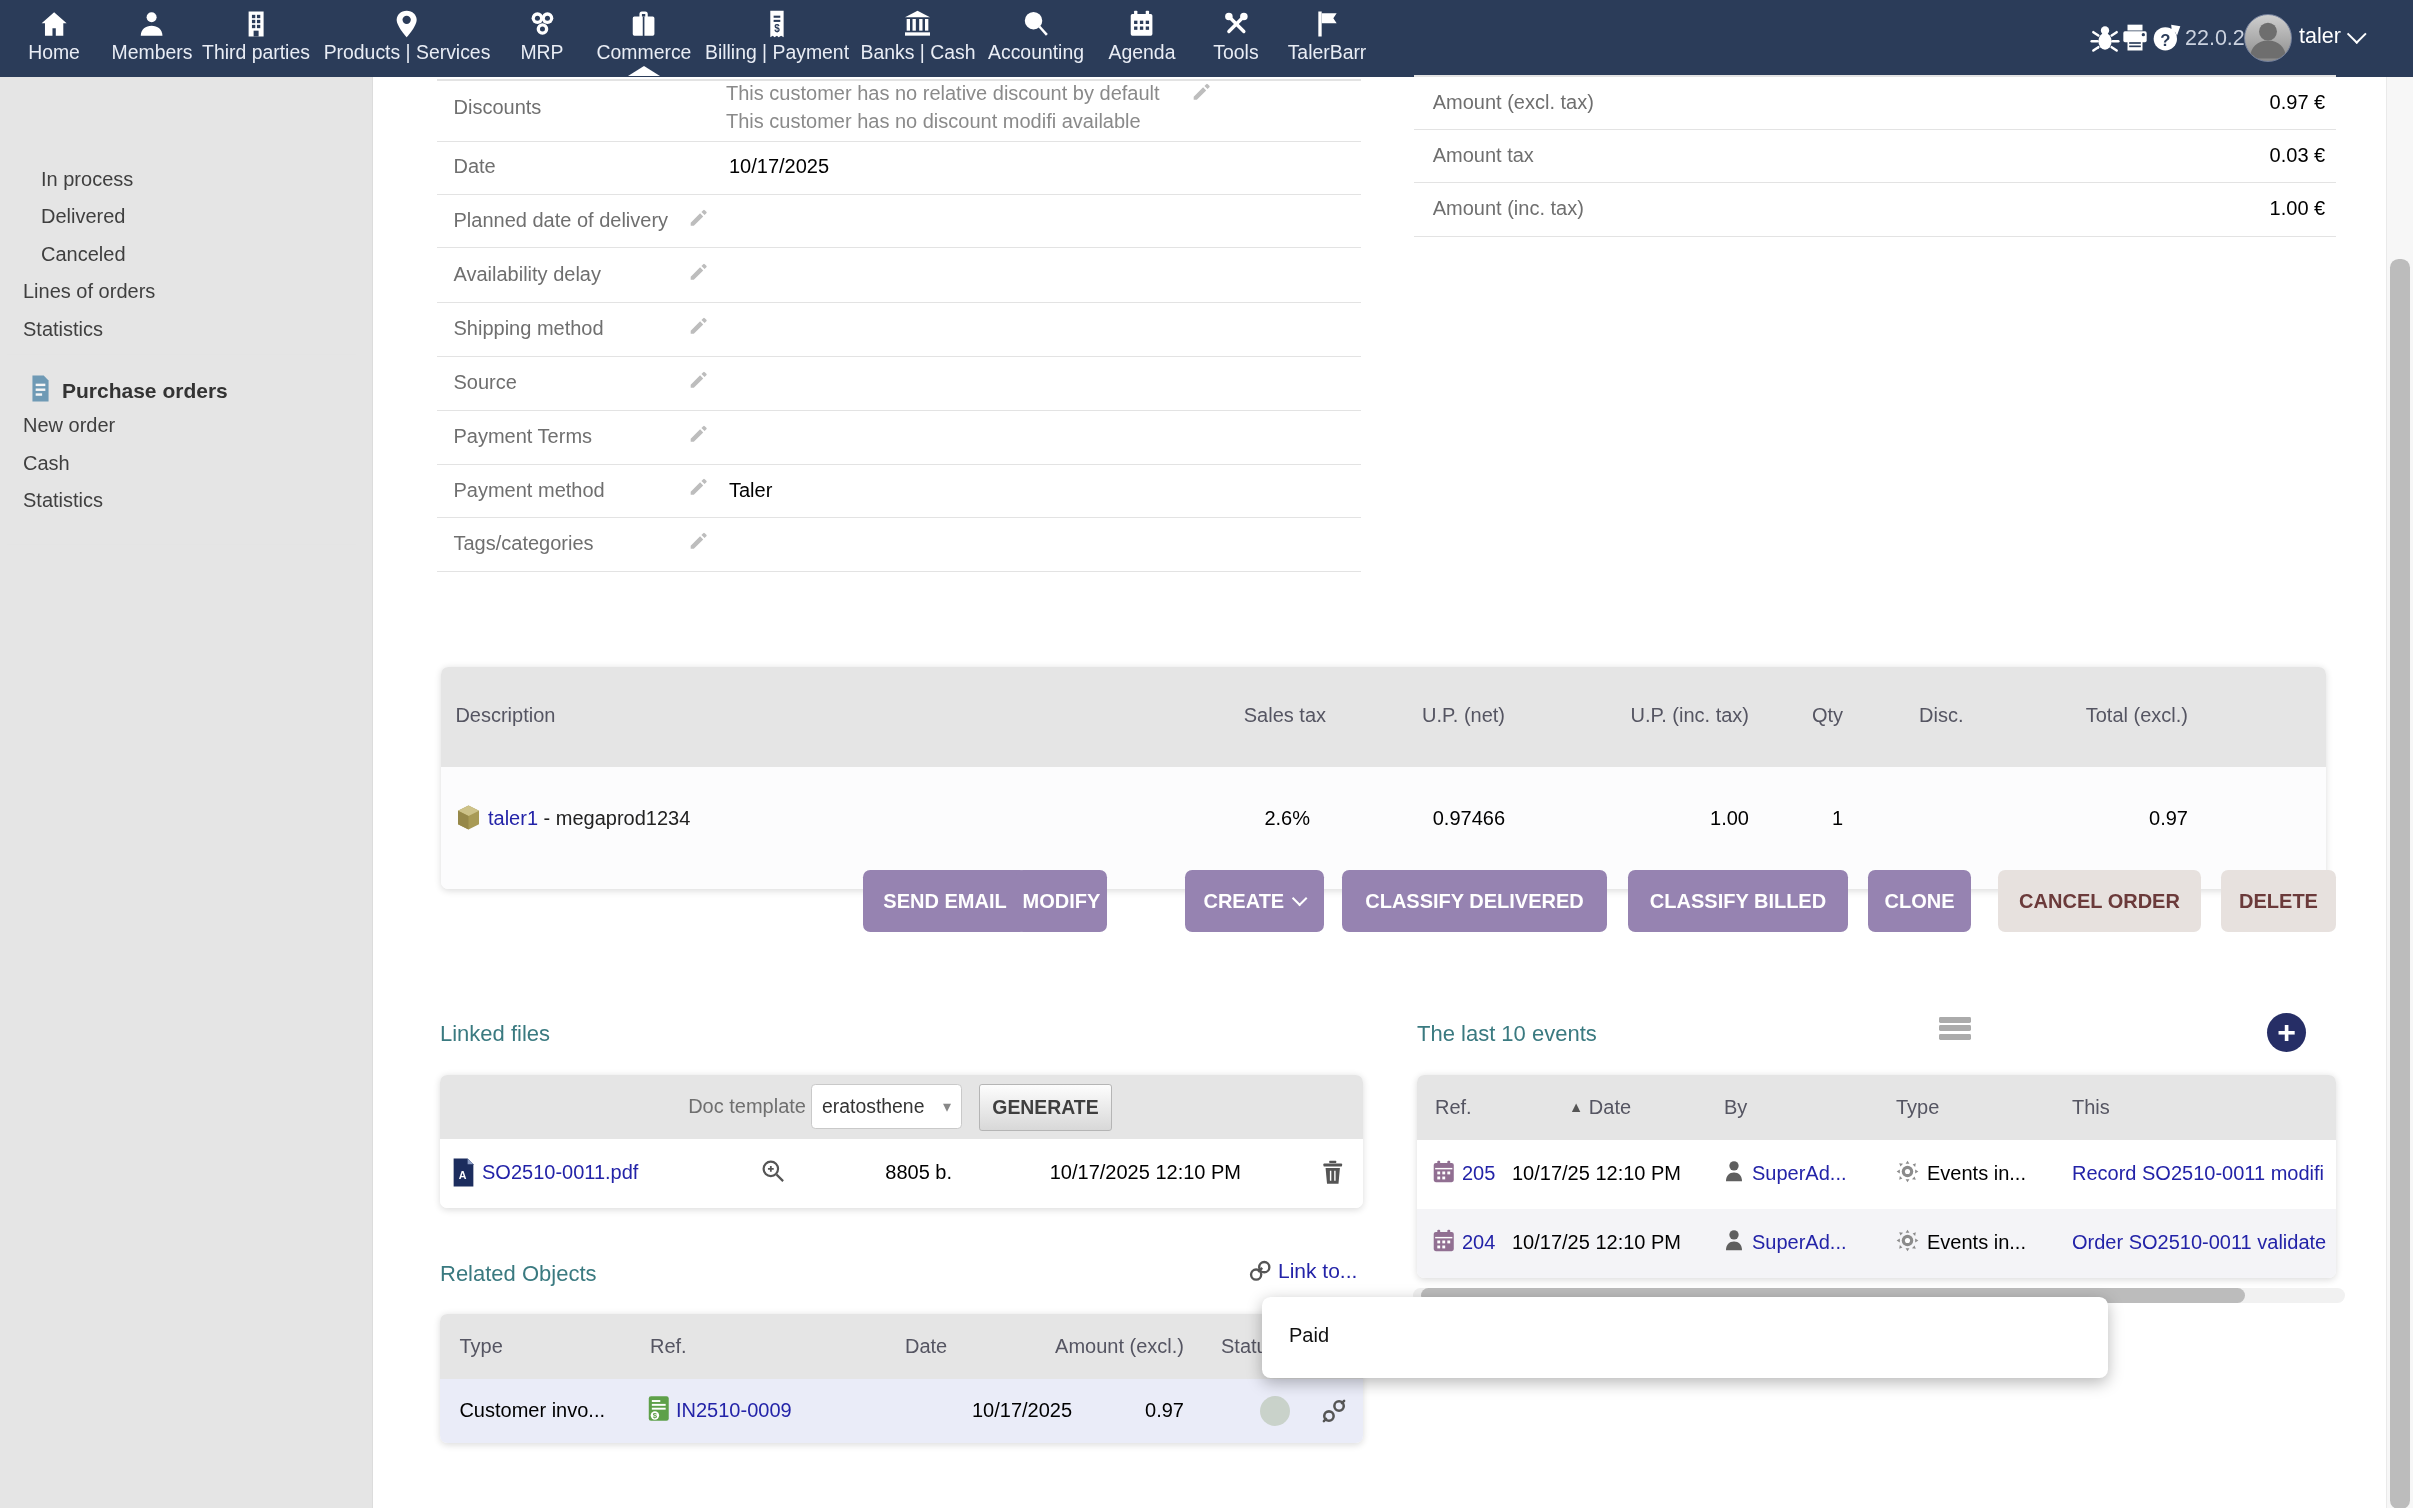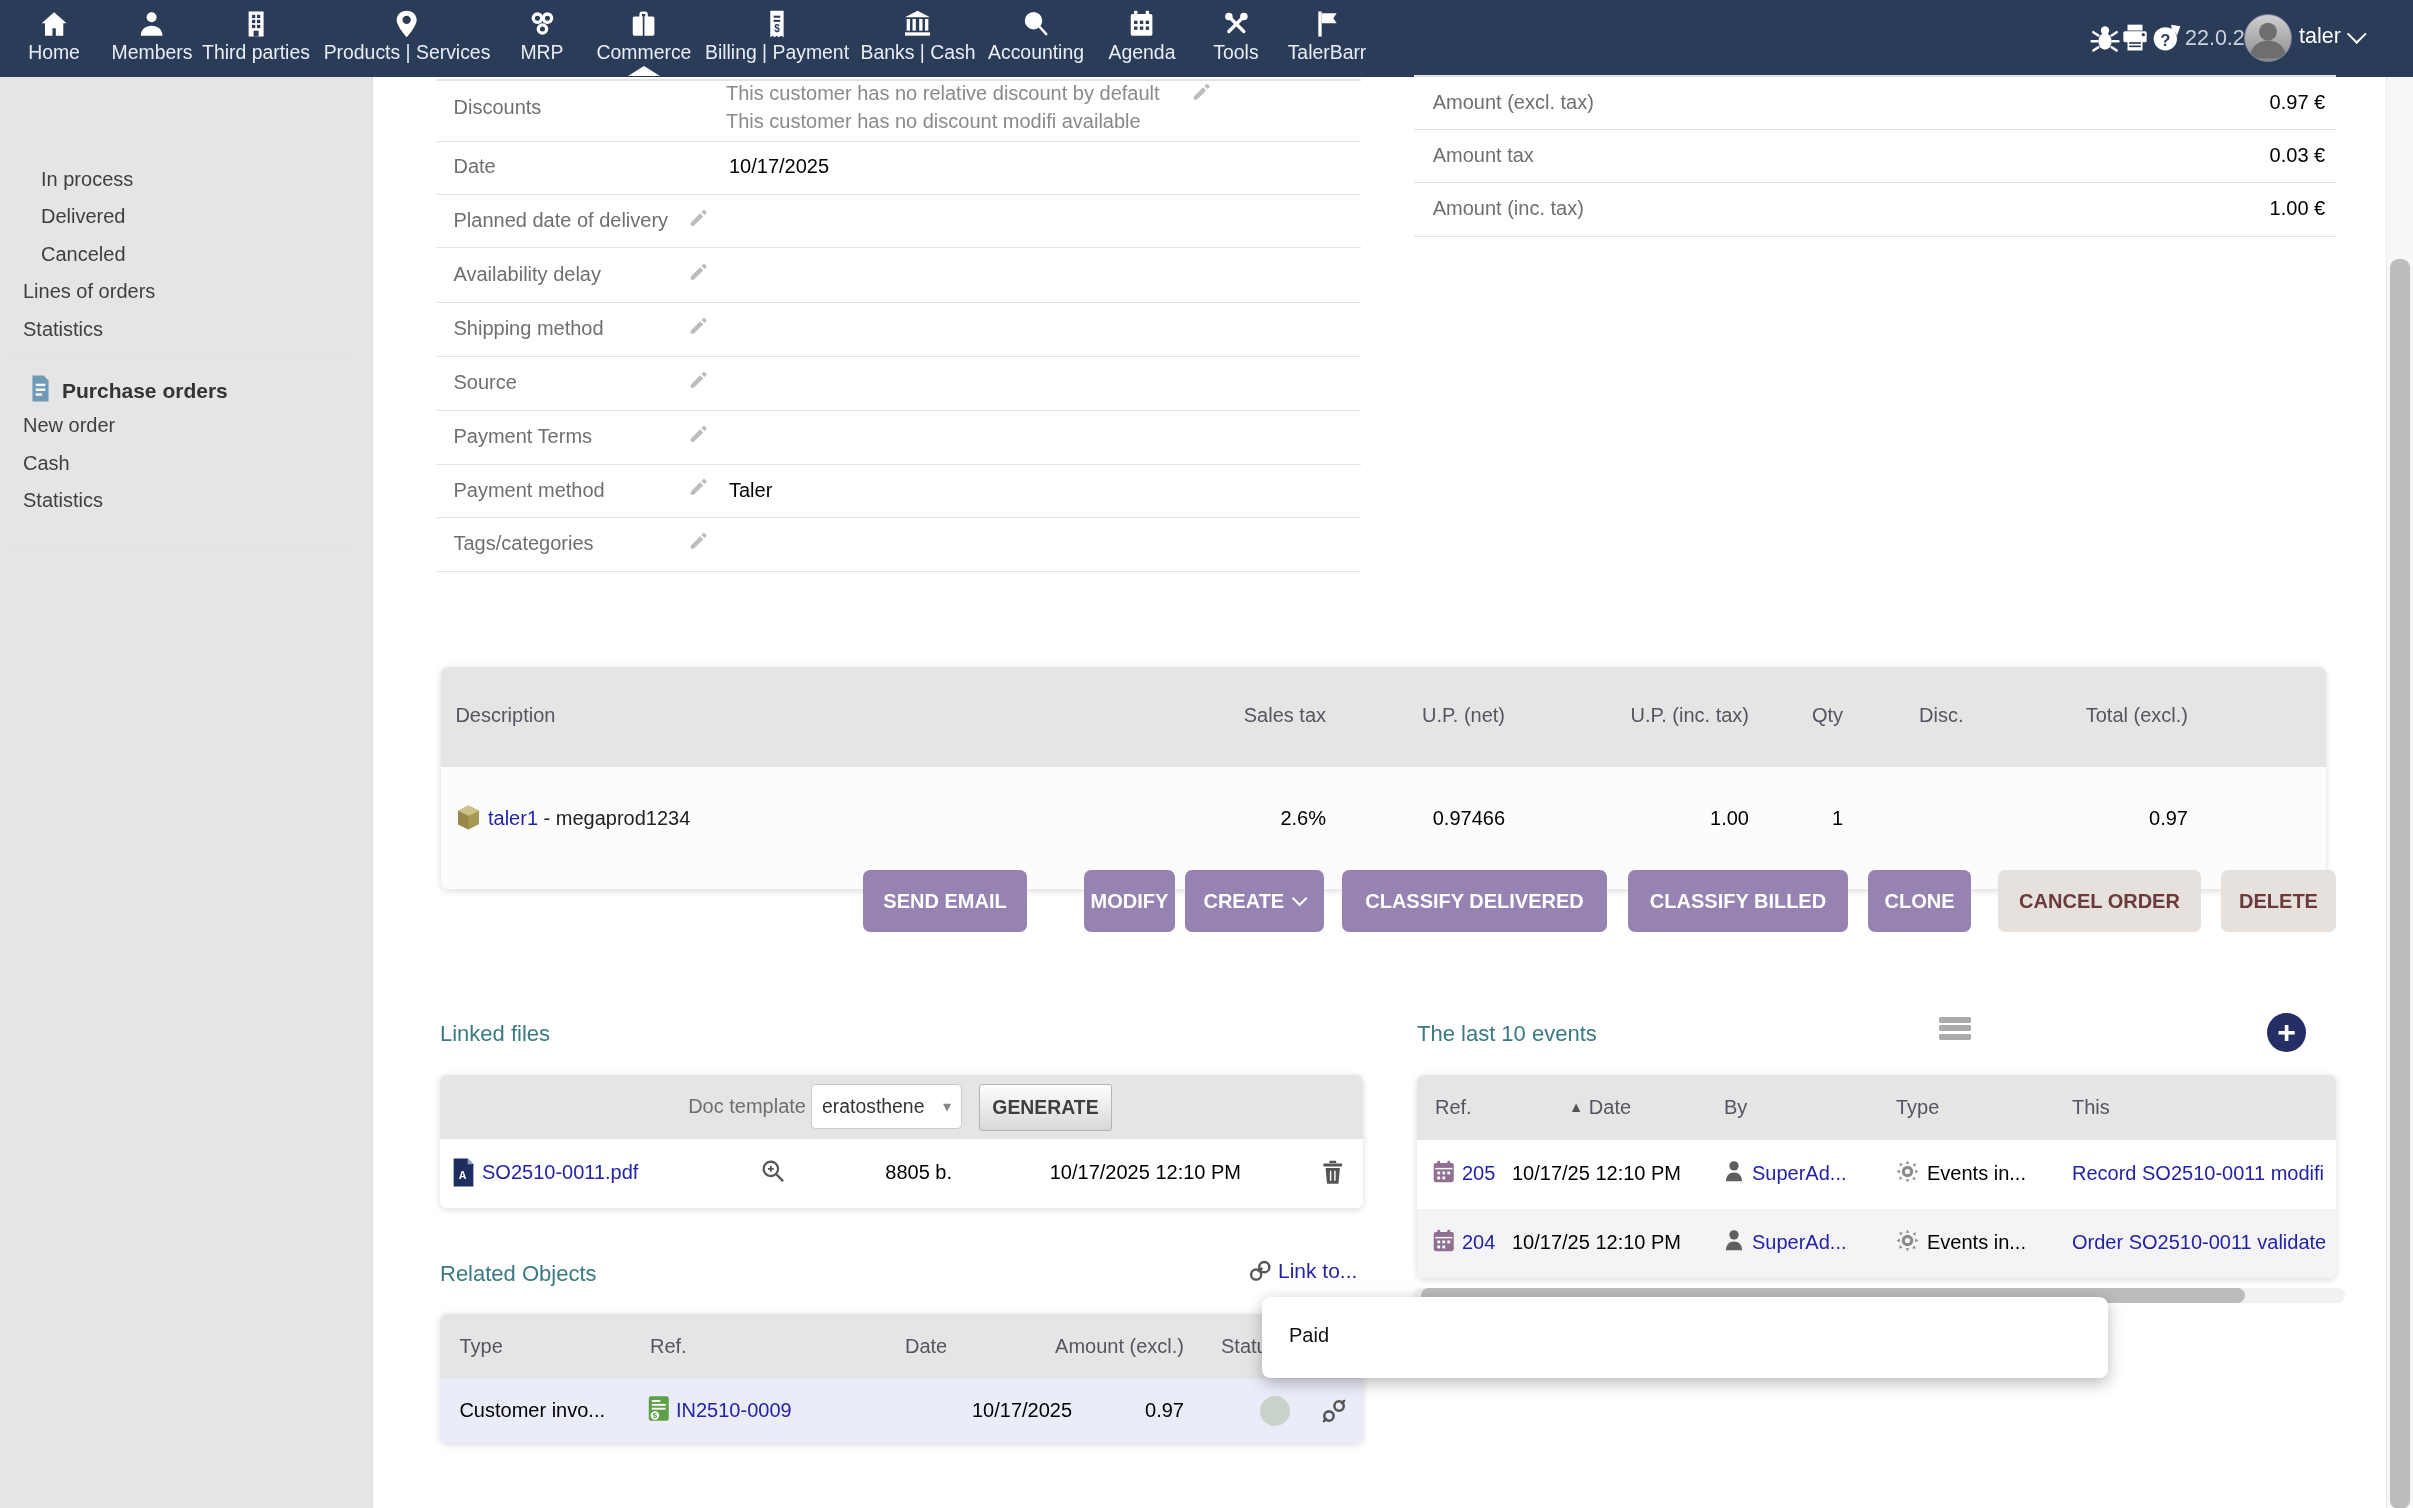--- a/index.html
+++ b/index.html
@@ -342,32 +342,32 @@
     <div class="abs" style="left:14.4px;top:37px;width:27px;height:27px">
       <svg viewBox="0 0 36 36" style="width:27px;height:27px">
           <path d="M18 2l14 7v18l-14 7L4 27V9z" fill="#a89a55"></path>
           <path d="M18 2l14 7-14 7L4 9z" fill="#cdc289"></path>
           <path d="M18 16v18L4 27V9z" fill="#968849"></path>
         </svg>
     </div>
     <div class="abs" style="left:47px;top:40px">
       <span class="link">taler1</span><span style="color:#222"> - megaprod1234</span>
     </div>
-    <div class="abs right" style="left:741px;top:40px;width:144px">2.6%</div>
+    <div class="abs right" style="left:725px;top:40px;width:144px">2.6%</div>
     <div class="abs right" style="left:920px;top:40px;width:144px">0.97466</div>
     <div class="abs right" style="left:1128px;top:40px;width:180px">1.00</div>
     <div class="abs right" style="left:1330px;top:40px;width:72px">1</div>
     <div class="abs right" style="left:1603px;top:40px;width:144px">0.97</div>
   </div>
 </div>
 
 <div class="abs btn btn-purple" style="left:863px;top:870px;width:164px;height:62px">
     <span>SEND EMAIL</span>
   </div>
-<div class="abs btn btn-purple" style="left:1084px;top:870px;width:91px;height:62px">
+<div class="abs btn btn-purple" style="left:1016px;top:870px;width:91px;height:62px">
     <span>MODIFY</span>
   </div>
 <div class="abs btn btn-purple" style="left:1185px;top:870px;width:139px;height:62px">
     <span>CREATE</span>
     <span class="chev2"></span>
   </div>
 <div class="abs btn btn-purple" style="left:1342px;top:870px;width:265px;height:62px">
     <span>CLASSIFY DELIVERED</span>
   </div>
 <div class="abs btn btn-purple" style="left:1628px;top:870px;width:220px;height:62px">

